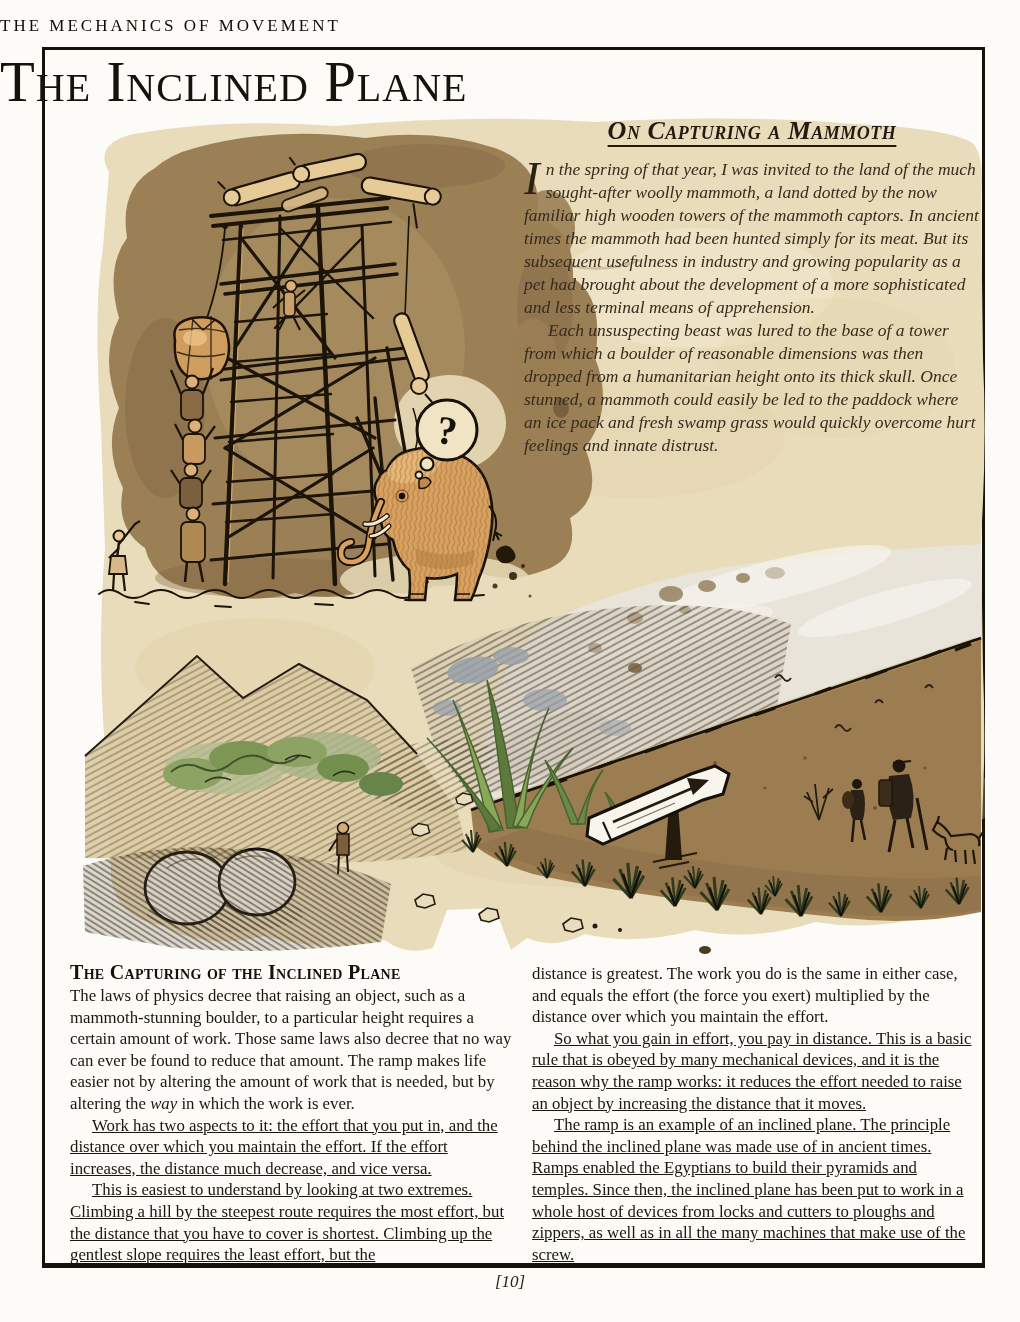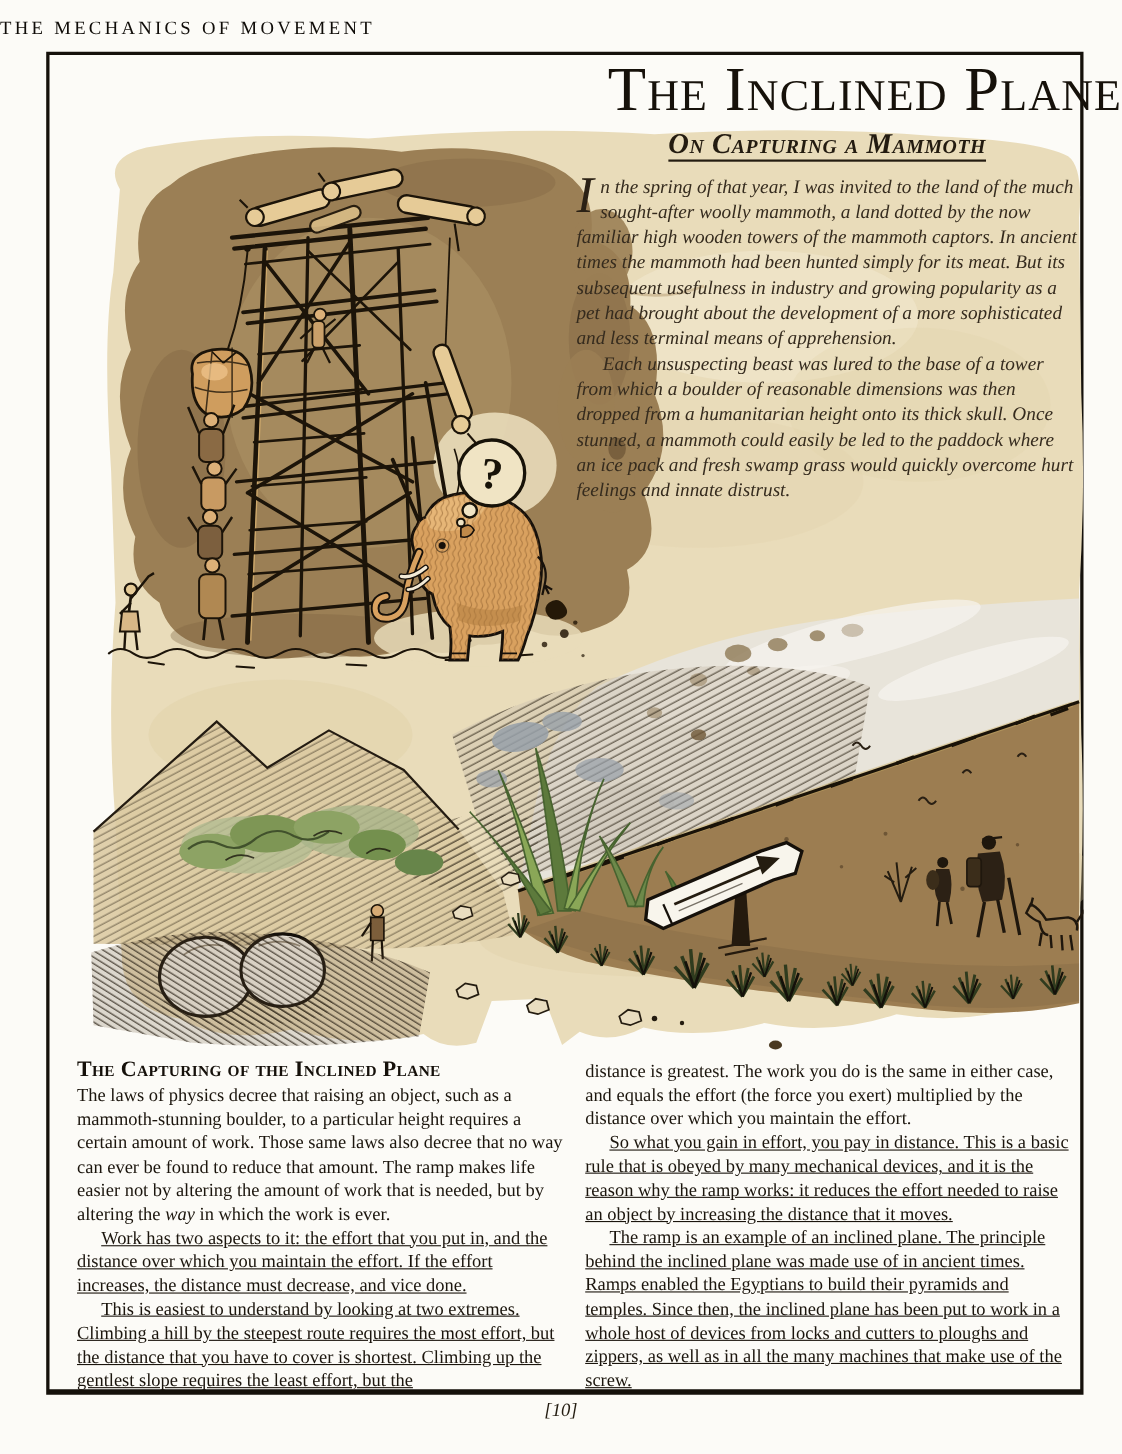--- a/index.html
+++ b/index.html
@@ -15,21 +15,21 @@
     font-size:17px;letter-spacing:3px;
     color:#0f0c08;
   }
   .frame{
     position:absolute;left:42px;top:47px;width:937px;height:1213px;
     border-left:3px solid #15110b;border-right:3px solid #15110b;
     border-top:3px solid #15110b;border-bottom:5px solid #15110b;
     background:transparent;
   }
   .page-title{
-    position:absolute;top:52px;left:0;width:1020px;text-align:right;
+    position:absolute;top:52px;left:0;width:1020px;text-align:left;
     font-variant:small-caps;font-size:57px;line-height:60px;
     letter-spacing:1px;color:#16110a;
   }
   .illustration-wrap{position:absolute;left:75px;top:108px;width:910px;height:858px;}
   .story{
     position:absolute;left:524px;top:116px;width:456px;
     font-style:italic;color:#352b1e;
   }
   .story-heading{
     text-align:center;font-variant:small-caps;font-style:italic;
@@ -382,21 +382,21 @@
 <div class="story">
   <h2 class="story-heading">On Capturing a Mammoth</h2>
   <p><span class="dropcap">I</span><span>n the spring of that year, I was invited to the land of the much sought-after woolly mammoth, a land dotted by the now familiar high wooden towers of the mammoth captors. In ancient times the mammoth had been hunted simply for its meat. But its subsequent usefulness in industry and growing popularity as a pet had brought about the development of a more sophisticated and less terminal means of apprehension.</span></p>
   <p class="indent">Each unsuspecting beast was lured to the base of a tower from which a boulder of reasonable dimensions was then dropped from a humanitarian height onto its thick skull. Once stunned, a mammoth could easily be led to the paddock where an ice pack and fresh swamp grass would quickly overcome hurt feelings and innate distrust.</p>
 </div>
 
 <div class="columns">
   <div class="col col-left">
     <h3 class="principle-heading">The Capturing of the Inclined Plane</h3>
     <p><span>The laws of physics decree that raising an object, such as a mammoth-stunning boulder, to a particular height requires a certain amount of work. Those same laws also decree that no way can ever be found to reduce that amount. The ramp makes life easier not by altering the amount of work that is needed, but by altering the </span><i>way</i><span> in which the work is ever.</span></p>
-    <p class="indent">Work has two aspects to it: the effort that you put in, and the distance over which you maintain the effort. If the effort increases, the distance must decrease, and vice done.</p>
+    <p class="indent">Work has two aspects to it: the effort that you put in, and the distance over which you maintain the effort. If the effort increases, the distance much decrease, and vice versa.</p>
     <p class="indent">This is easiest to understand by looking at two extremes. Climbing a hill by the steepest route requires the most effort, but the distance that you have to cover is shortest. Climbing up the gentlest slope requires the least effort, but the</p>
   </div>
   <div class="col col-right">
     <p>distance is greatest. The work you do is the same in either case, and equals the effort (the force you exert) multiplied by the distance over which you maintain the effort.</p>
     <p class="indent">So what you gain in effort, you pay in distance. This is a basic rule that is obeyed by many mechanical devices, and it is the reason why the ramp works: it reduces the effort needed to raise an object by increasing the distance that it moves.</p>
     <p class="indent">The ramp is an example of an inclined plane. The principle behind the inclined plane was made use of in ancient times. Ramps enabled the Egyptians to build their pyramids and temples. Since then, the inclined plane has been put to work in a whole host of devices from locks and cutters to ploughs and zippers, as well as in all the many machines that make use of the screw.</p>
   </div>
 </div>
 
 <div class="page-number">[10]</div>

